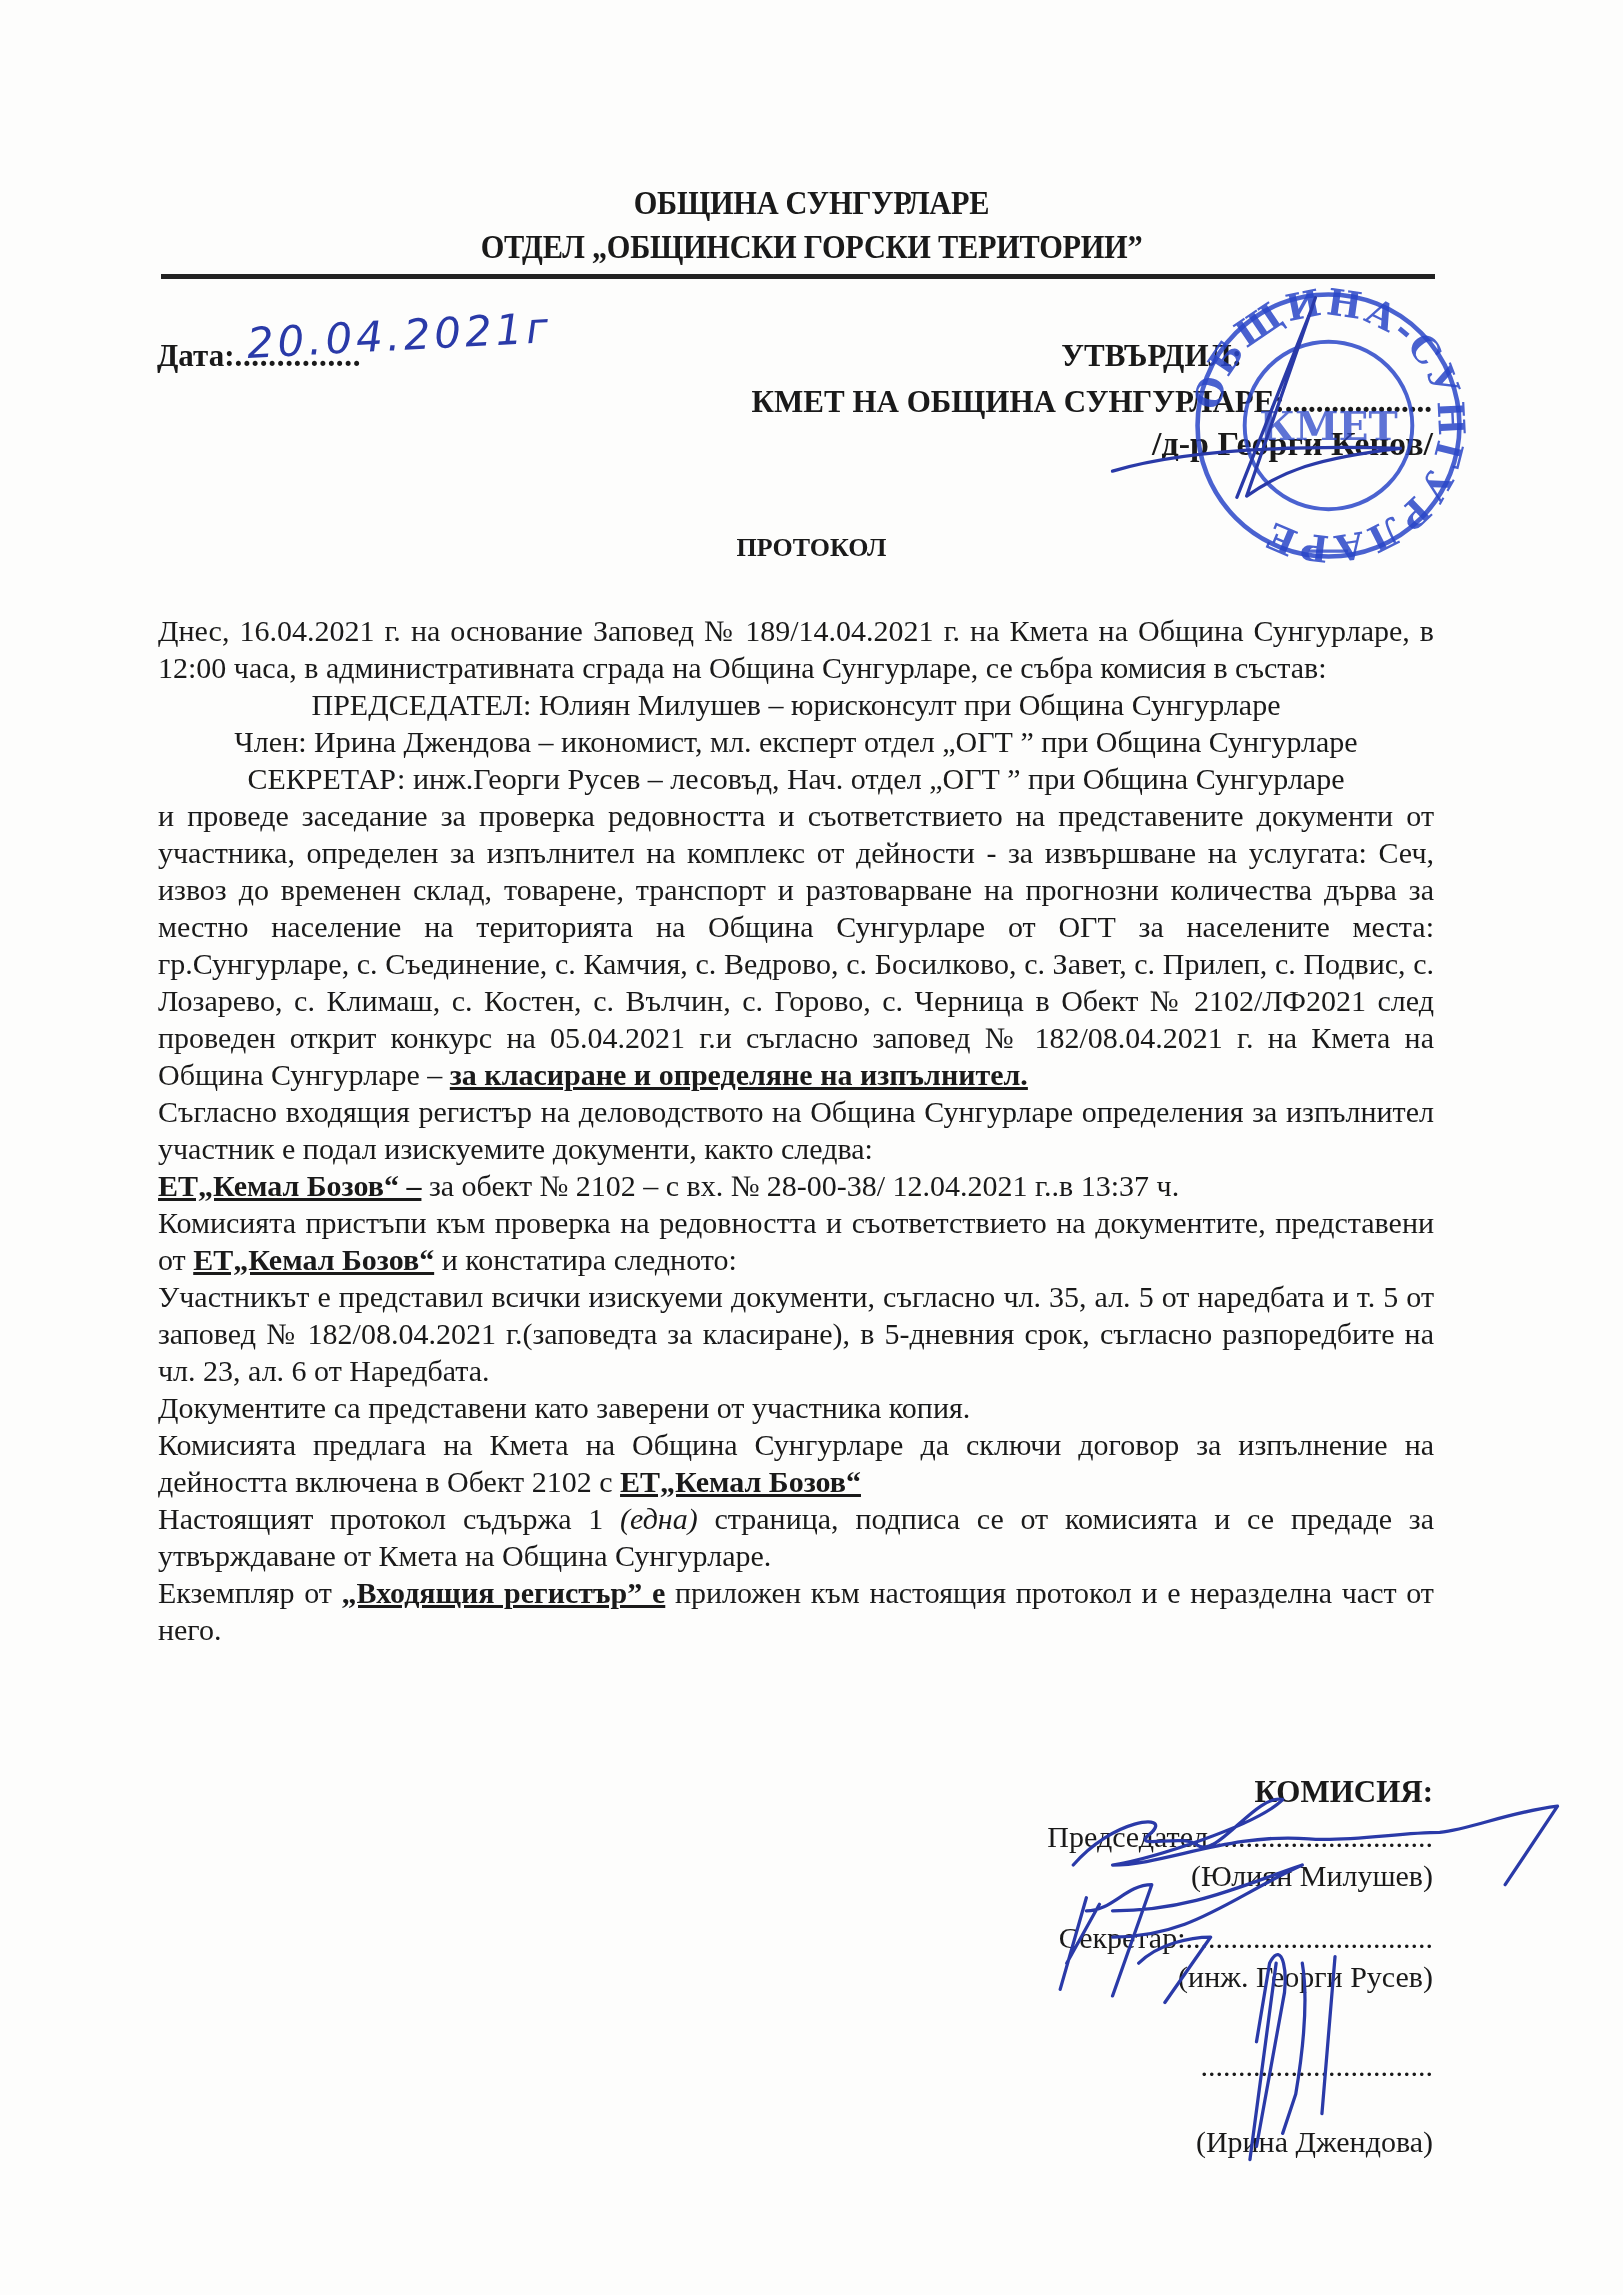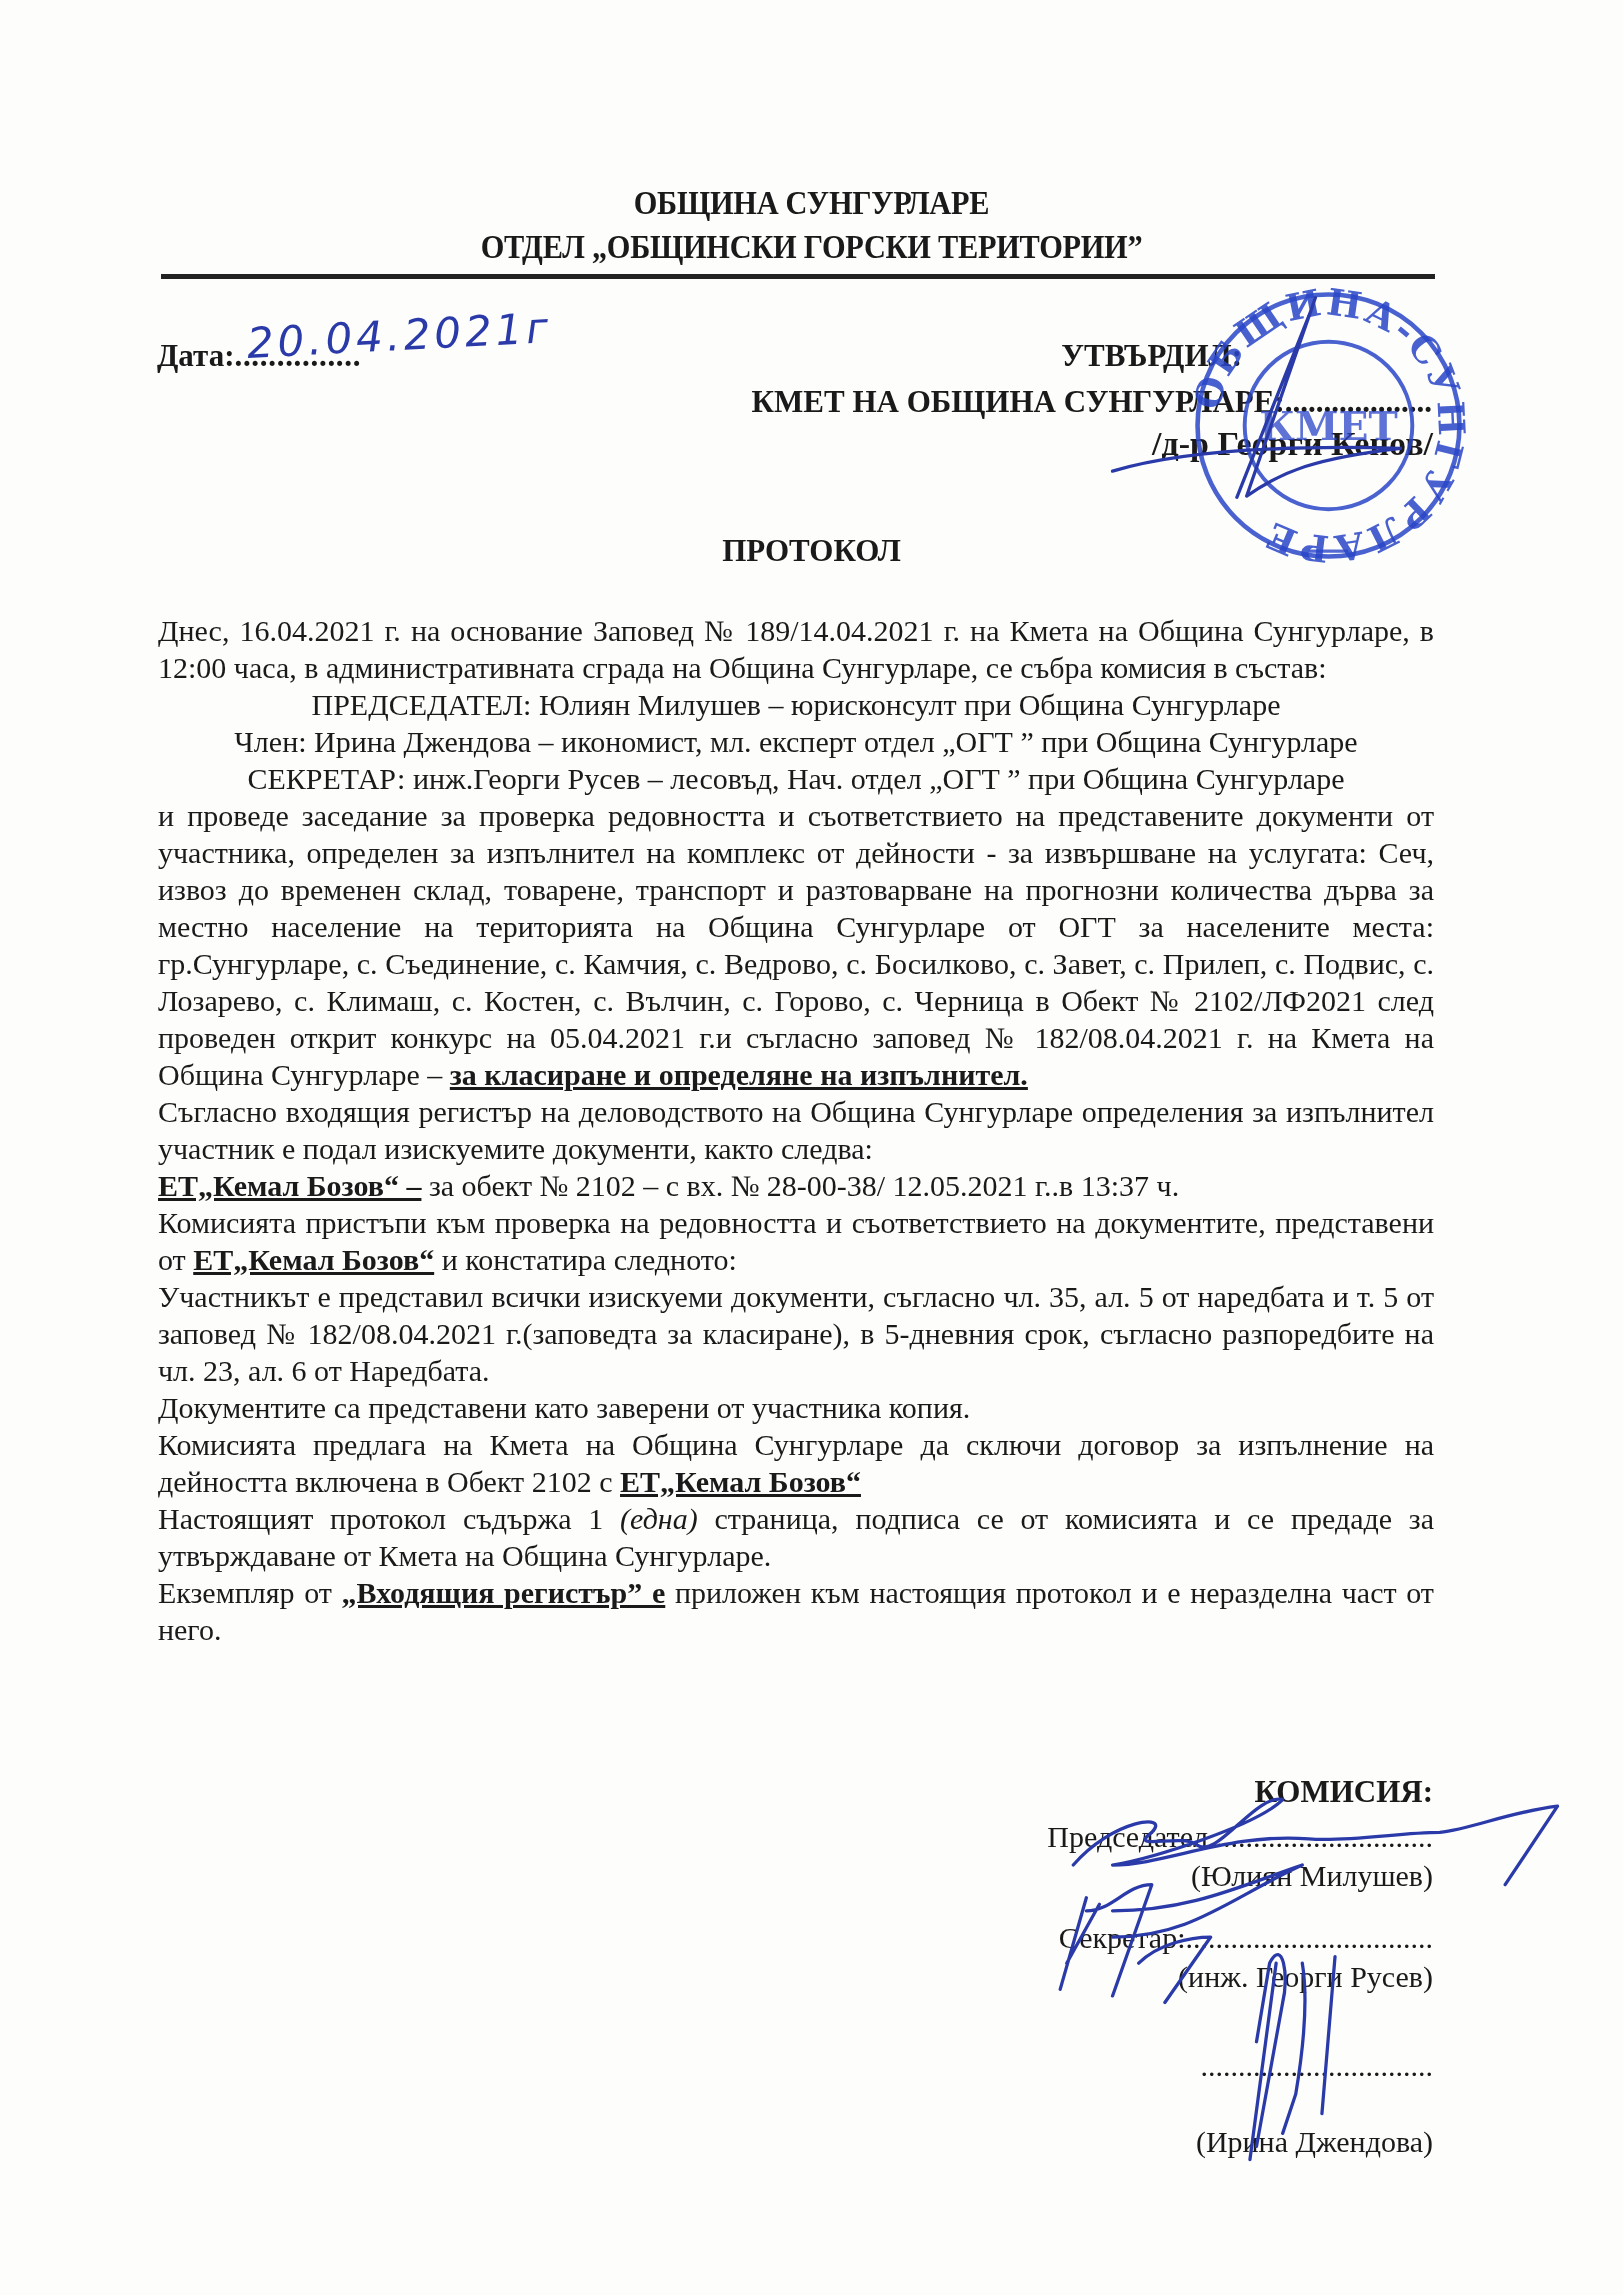--- a/index.html
+++ b/index.html
@@ -27,21 +27,21 @@
     transform: rotate(-3deg); transform-origin: left center;
   }
 
   .approve { right: 191px; text-align: right; font-weight: bold; font-size: 31px; }
   #approved-title { top: 338px; right: 381px; }
   #approved-mayor { top: 384px; }
   #approved-name { top: 425px; font-size: 34px; right: 190px; }
 
   #stamp { left: 1191px; top: 288px; width: 275px; height: 275px; }
 
-  #title { left: 0; width: 1623px; top: 533px; text-align: center; font-weight: bold; font-size: 31px; }
+  #title { left: 0; width: 1623px; top: 533px; text-align: center; font-weight: bold; font-size: 26px; }
 
   #body {
     left: 158px; top: 612px; width: 1276px;
     font-size: 30px; line-height: 37px; text-align: justify;
   }
   #body p { margin: 0; }
   #body .nowrap { white-space: nowrap; text-align: center; }
   b { font-weight: bold; text-decoration: underline; }
   i { font-style: italic; }
 
@@ -87,21 +87,21 @@
 
 <div class="abs" id="title">ПРОТОКОЛ</div>
 
 <div class="abs" id="body">
   <p>Днес, 16.04.2021 г. на основание Заповед № 189/14.04.2021 г. на Кмета на Община Сунгурларе, в 12:00 часа, в административната сграда на  Община Сунгурларе,  се събра комисия в състав:</p>
   <p class="nowrap">ПРЕДСЕДАТЕЛ: Юлиян Милушев –  юрисконсулт при Община Сунгурларе</p>
   <p class="nowrap">Член: Ирина Джендова – икономист, мл. експерт отдел „ОГТ ” при Община Сунгурларе</p>
   <p class="nowrap">СЕКРЕТАР: инж.Георги Русев – лесовъд, Нач. отдел „ОГТ ” при Община Сунгурларе</p>
   <p><span>и проведе заседание за проверка редовността и съответствието на представените документи от участника, определен за изпълнител на комплекс от дейности - за извършване на услугата: Сеч, извоз до временен склад, товарене, транспорт и разтоварване на прогнозни количества дърва за местно население на територията на Община Сунгурларе от ОГТ  за населените места: гр.Сунгурларе, с. Съединение, с. Камчия, с. Ведрово, с. Босилково, с. Завет, с. Прилеп, с. Подвис, с. Лозарево, с. Климаш, с. Костен, с. Вълчин, с. Горово, с. Черница в  Обект № 2102/ЛФ2021 след проведен открит конкурс на 05.04.2021 г.и съгласно заповед № 182/08.04.2021 г. на Кмета на Община Сунгурларе – </span><b>за класиране и определяне на изпълнител.</b></p>
   <p>Съгласно входящия регистър на деловодството на Община Сунгурларе определения за изпълнител участник е подал изискуемите документи, както следва:</p>
-  <p><b>ЕТ„Кемал Бозов“ –</b><span> за обект № 2102 – с вх. № 28-00-38/ 12.05.2021 г..в 13:37 ч.</span></p>
+  <p><b>ЕТ„Кемал Бозов“ –</b><span> за обект № 2102 – с вх. № 28-00-38/ 12.04.2021 г..в 13:37 ч.</span></p>
   <p><span>Комисията пристъпи към проверка на редовността и съответствието на документите, представени от </span><b>ЕТ„Кемал Бозов“</b><span> и констатира следното:</span></p>
   <p>Участникът е представил всички изискуеми документи, съгласно чл. 35, ал. 5 от наредбата и т. 5 от заповед № 182/08.04.2021 г.(заповедта за класиране), в 5-дневния срок, съгласно разпоредбите на чл. 23, ал. 6 от Наредбата.</p>
   <p>Документите са представени като заверени от участника копия.</p>
   <p><span>Комисията предлага на Кмета на Община Сунгурларе да сключи договор за изпълнение на дейността включена в Обект 2102 с </span><b>ЕТ„Кемал Бозов“</b></p>
   <p><span>Настоящият протокол съдържа 1 </span><i>(една)</i><span> страница, подписа се от комисията и се предаде за утвърждаване от Кмета на Община Сунгурларе.</span></p>
   <p><span>Екземпляр от </span><b>„Входящия регистър” е</b><span>  приложен към настоящия протокол и е неразделна част от него.</span></p>
 </div>
 
 <div class="abs" id="commission">КОМИСИЯ:</div>
 <div class="abs sig-line" id="chair-line">Председател..............................</div>

